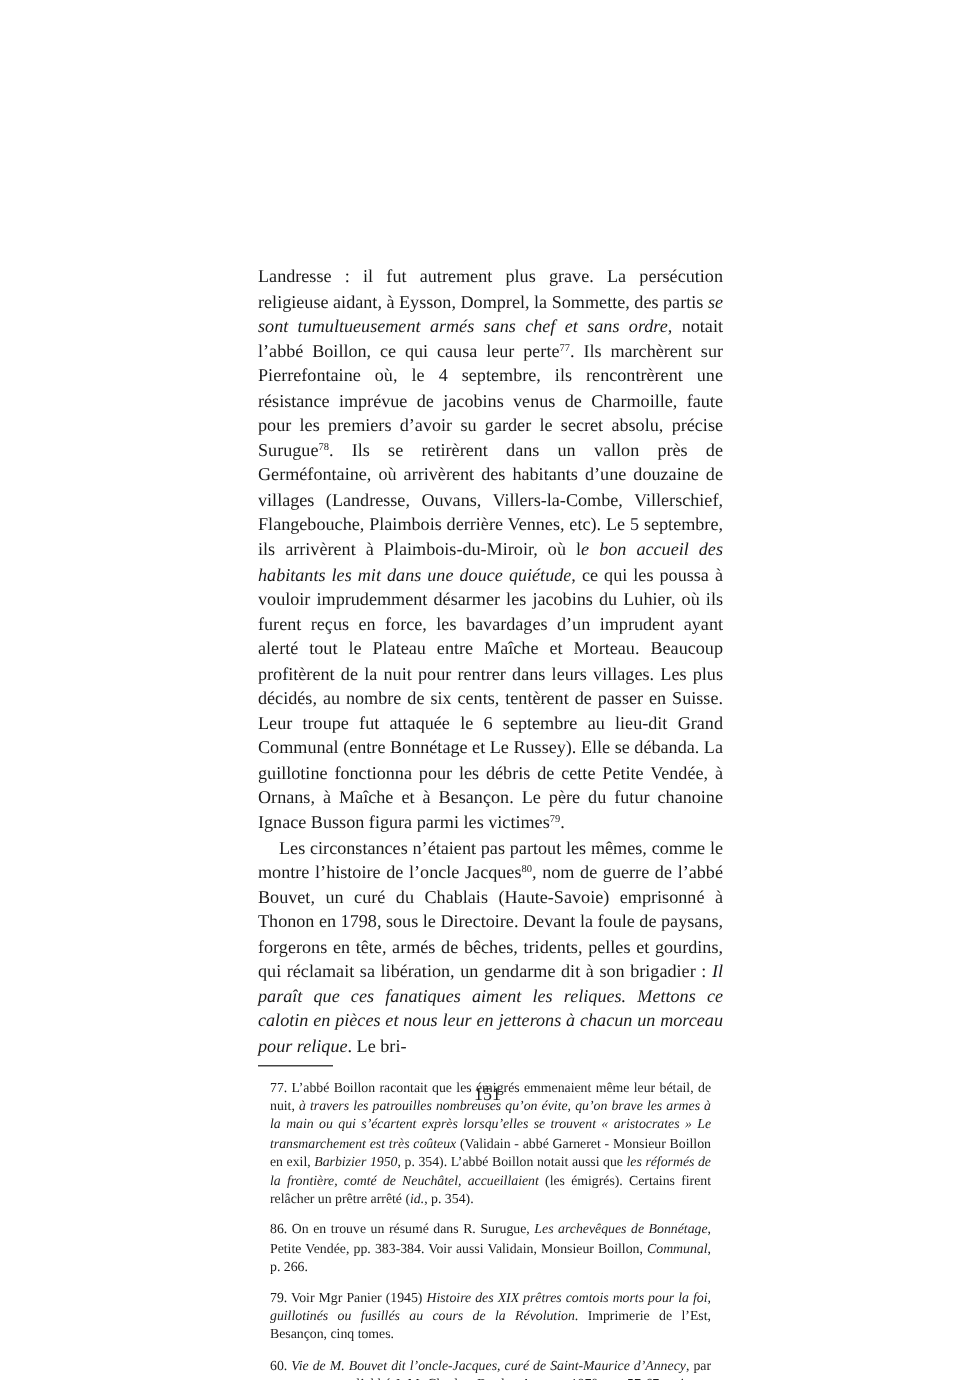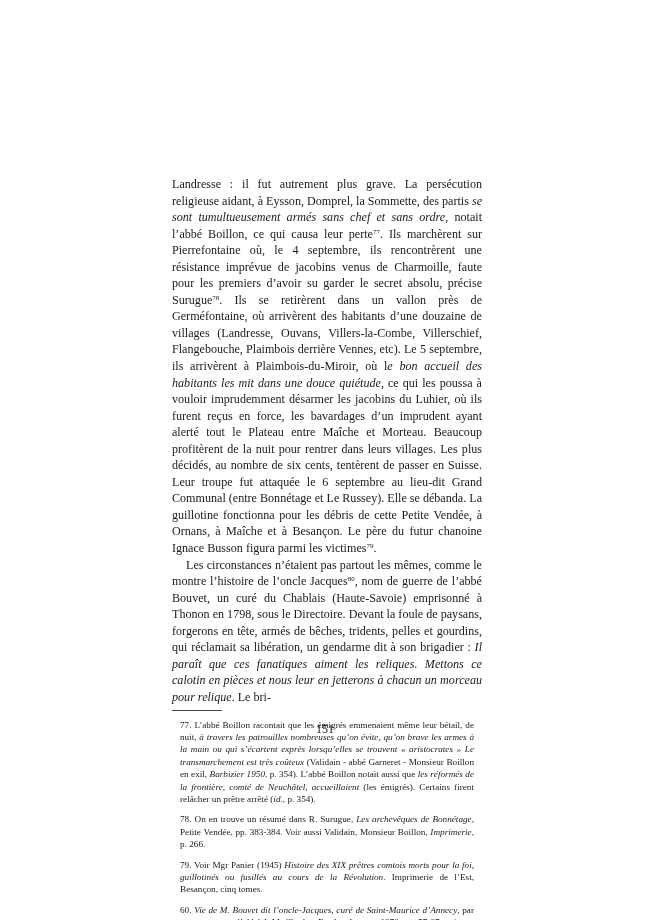--- a/index.html
+++ b/index.html
@@ -51,19 +51,19 @@
 <body>
 
 <div class="page">
   <div class="body-text">
     <p><span>Landresse : il fut autrement plus grave. La persécution religieuse aidant, à Eysson, Domprel, la Sommette, des partis </span><i>se sont tumultueusement armés sans chef et sans ordre</i><span>, notait l’abbé Boillon, ce qui causa leur perte</span><sup>77</sup><span>. Ils marchèrent sur Pierrefontaine où, le 4 septembre, ils rencontrèrent une résistance imprévue de jacobins venus de Charmoille, faute pour les premiers d’avoir su garder le secret absolu, précise Surugue</span><sup>78</sup><span>. Ils se retirèrent dans un vallon près de Germéfontaine, où arrivèrent des habitants d’une douzaine de villages (Landresse, Ouvans, Villers-la-Combe, Villerschief, Flangebouche, Plaimbois derrière Vennes, etc). Le 5 septembre, ils arrivèrent à Plaimbois-du-Miroir, où l</span><i>e bon accueil des habitants les mit dans une douce quiétude</i><span>, ce qui les poussa à vouloir imprudemment désarmer les jacobins du Luhier, où ils furent reçus en force, les bavardages d’un imprudent ayant alerté tout le Plateau entre Maîche et Morteau. Beaucoup profitèrent de la nuit pour rentrer dans leurs villages. Les plus décidés, au nombre de six cents, tentèrent de passer en Suisse. Leur troupe fut attaquée le 6 septembre au lieu-dit Grand Communal (entre Bonnétage et Le Russey). Elle se débanda. La guillotine fonctionna pour les débris de cette Petite Vendée, à Ornans, à Maîche et à Besançon. Le père du futur chanoine Ignace Busson figura parmi les victimes</span><sup>79</sup><span>.</span></p>
     <p class="indent"><span>Les circonstances n’étaient pas partout les mêmes, comme le montre l’histoire de l’oncle Jacques</span><sup>80</sup><span>, nom de guerre de l’abbé Bouvet, un curé du Chablais (Haute-Savoie) emprisonné à Thonon en 1798, sous le Directoire. Devant la foule de paysans, forgerons en tête, armés de bêches, tridents, pelles et gourdins, qui réclamait sa libération, un gendarme dit à son brigadier : </span><i>Il paraît que ces fanatiques aiment les reliques. Mettons ce calotin en pièces et nous leur en jetterons à chacun un morceau pour relique</i><span>. Le bri-</span></p>
   </div>
   <div class="rule"></div>
   <div class="footnotes">
     <p class="fn"><span>77. L’abbé Boillon racontait que les émigrés emmenaient même leur bétail, de nuit, </span><i>à travers les patrouilles nombreuses qu’on évite, qu’on brave les armes à la main ou qui s’écartent exprès lorsqu’elles se trouvent « aristocrates » Le transmarchement est très coûteux</i><span> (Validain - abbé Garneret - Monsieur Boillon en exil, </span><i>Barbizier 1950</i><span>, p. 354). L’abbé Boillon notait aussi que </span><i>les réformés de la frontière, comté de Neuchâtel, accueillaient</i><span> (les émigrés). Certains firent relâcher un prêtre arrêté (</span><i>id.</i><span>, p. 354).</span></p>
-    <p class="fn"><span>78. On en trouve un résumé dans R. Surugue, </span><i>Les archevêques de Bonnétage</i><span>, Petite Vendée, pp. 383-384. Voir aussi Validain, Monsieur Boillon, </span><i>Imprimerie</i><span>, p. 266.</span></p>
+    <p class="fn"><span>86. On en trouve un résumé dans R. Surugue, </span><i>Les archevêques de Bonnétage</i><span>, Petite Vendée, pp. 383-384. Voir aussi Validain, Monsieur Boillon, </span><i>Communal</i><span>, p. 266.</span></p>
     <p class="fn"><span>79. Voir Mgr Panier (1945) </span><i>Histoire des XIX prêtres comtois morts pour la foi, guillotinés ou fusillés au cours de la Révolution</i><span>. Imprimerie de l’Est, Besançon, cinq tomes.</span></p>
     <p class="fn"><span>60. </span><i>Vie de M. Bouvet dit l’oncle-Jacques, curé de Saint-Maurice d’Annecy</i><span>, par son successeur l’abbé J. M. Charles. Burdet, Annecy, 1870, pp. 57-67, puis pp. 187-188.</span></p>
   </div>
 </div>
 
 <div class="page-number">151</div>
 
 </body></html>

